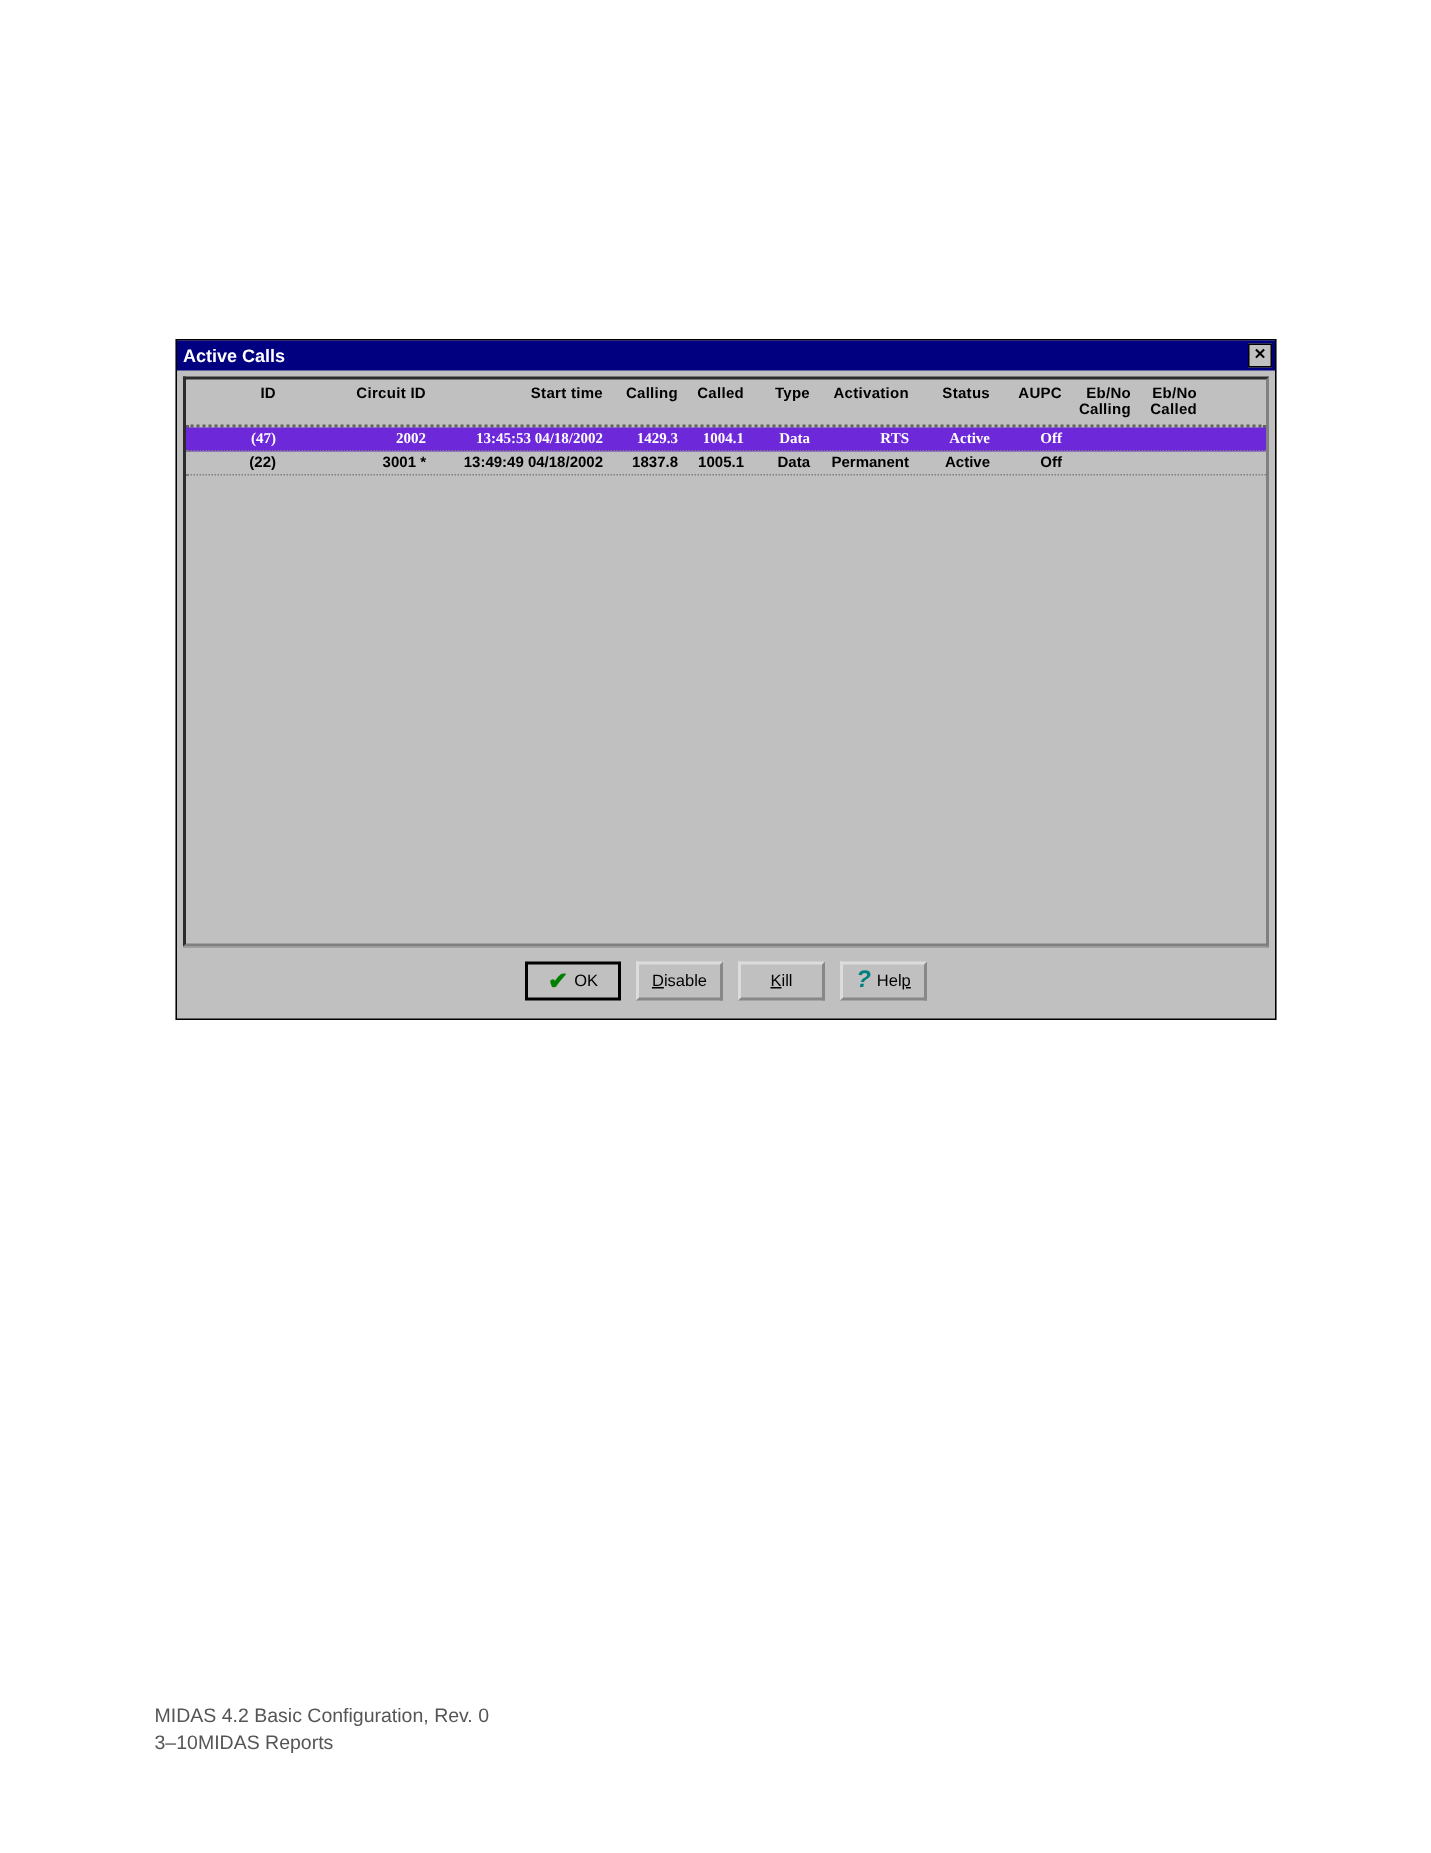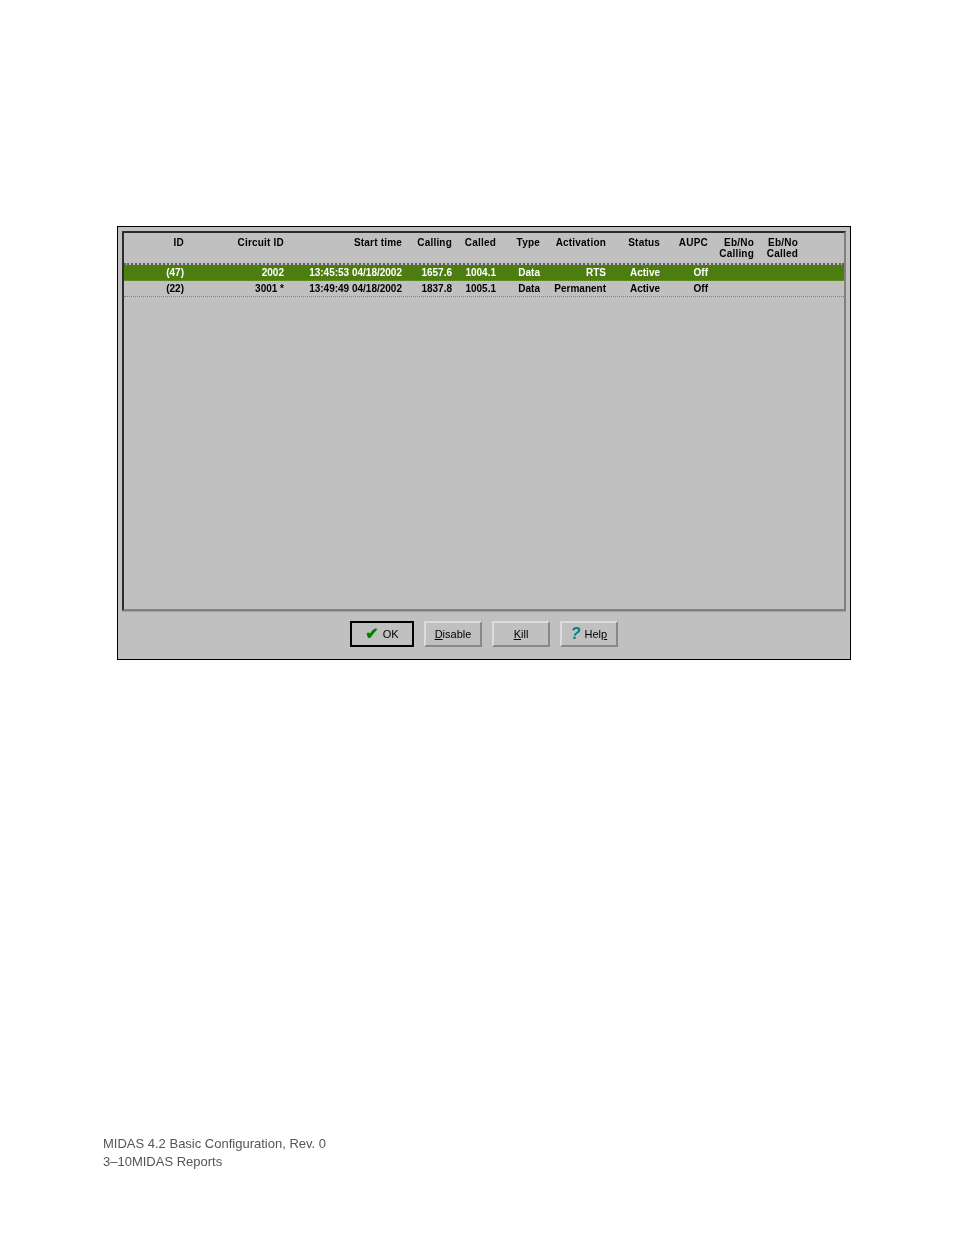--- a/index.html
+++ b/index.html
@@ -69,22 +69,23 @@
   }
   .grid-row {
     display: flex;
     font-size: 10px;
     font-weight: bold;
     color: #000;
     padding: 2px;
     border-bottom: 1px dotted #808080;
   }
   .grid-row.selected {
-    background: #4d7c0f;
+    background: #6d28d9;
     color: #ffffff;
+    font-family: Liberation Serif, serif;
   }
   .c-id       { width: 58px; padding-left: 4px; }
   .c-circuit  { width: 60px; margin-left: 40px; }
   .c-start    { width: 118px; }
   .c-calling  { width: 50px; }
   .c-called   { width: 44px; }
   .c-type     { width: 44px; }
   .c-activ    { width: 66px; }
   .c-status   { width: 54px; }
   .c-aupc     { width: 48px; }
@@ -139,20 +140,24 @@
     line-height: 1.4;
   }
   .footer .l2 { display: flex; }
 </style>
 </head>
 <body>
 
 <div class="page">
 
   <div class="screenshot">
+    <div class="titlebar">
+      <span>Active Calls</span>
+      <span class="close-btn">✕</span>
+    </div>
 
     <div class="inner">
       <div class="grid-area">
 
         <div class="grid-header">
           <div class="c-id">ID</div>
           <div class="c-circuit">Circuit ID</div>
           <div class="c-start">Start time</div>
           <div class="c-calling">Calling</div>
           <div class="c-called">Called</div>
@@ -167,21 +172,21 @@
           <div class="c-ebno2">
             <span>Eb/No</span><br>
             <span>Called</span>
           </div>
         </div>
 
         <div class="grid-row selected">
           <div class="c-id">(47)</div>
           <div class="c-circuit">2002</div>
           <div class="c-start">13:45:53 04/18/2002</div>
-          <div class="c-calling">1657.6</div>
+          <div class="c-calling">1429.3</div>
           <div class="c-called">1004.1</div>
           <div class="c-type">Data</div>
           <div class="c-activ">RTS</div>
           <div class="c-status">Active</div>
           <div class="c-aupc">Off</div>
           <div class="c-ebno1"></div>
           <div class="c-ebno2"></div>
         </div>
 
         <div class="grid-row">

